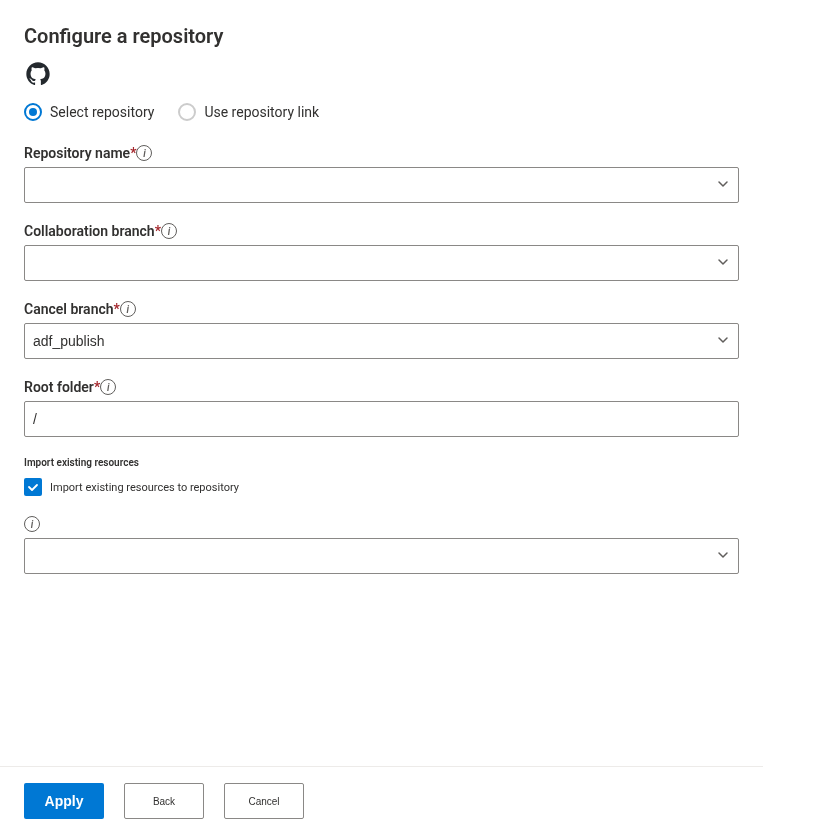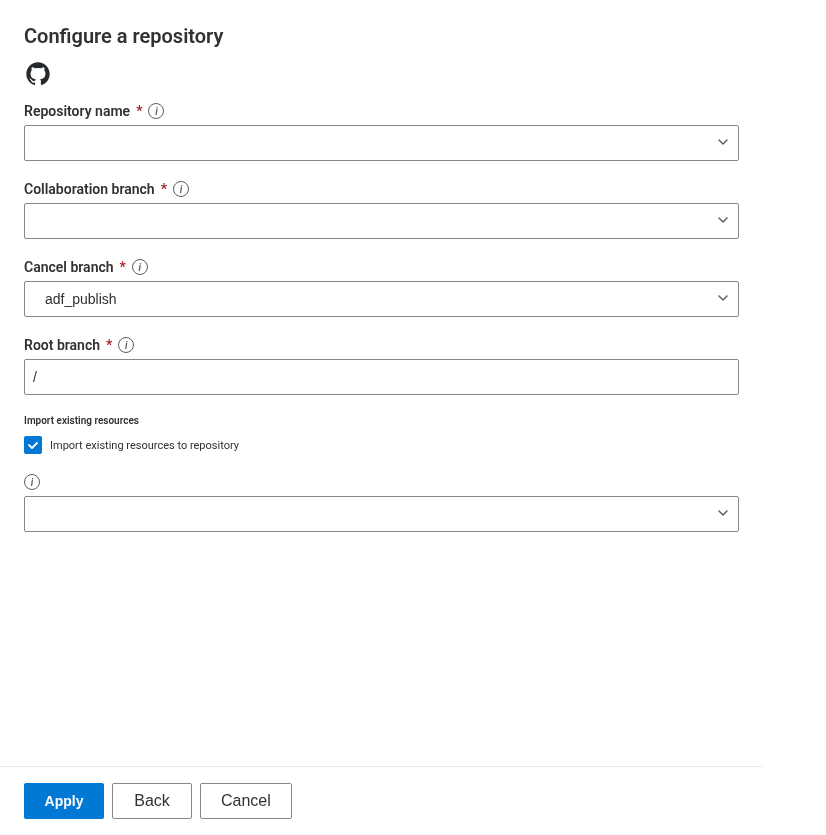--- a/index.html
+++ b/index.html
@@ -96,21 +96,21 @@
       color: #323130;
     }
 
     .form-group {
       margin-bottom: 20px;
     }
 
     .form-label {
       display: flex;
       align-items: center;
-      gap: 6px;
+      gap: 0;
       font-size: 14px;
       font-weight: 600;
       color: #323130;
       margin-bottom: 6px;
     }
 
     .required-star {
       color: #a4262c;
     }
 
@@ -133,21 +133,21 @@
     .select-wrapper {
       position: relative;
     }
 
     .form-select {
       width: 100%;
       height: 36px;
       border: 1px solid #8a8886;
       border-radius: 2px;
       background: #fff;
-      padding: 0 36px 0 20px;
+      padding: 0 36px 0 8px;
       font-size: 14px;
       color: #323130;
       appearance: none;
       cursor: pointer;
     }
 
     .chevron-down {
       position: absolute;
       right: 10px;
       top: 50%;
@@ -205,21 +205,21 @@
 
     .footer-divider {
       height: 1px;
       background: #edebe9;
       margin: 0;
     }
 
     .footer-actions {
       display: flex;
       align-items: center;
-      gap: 8px;
+      gap: 20px;
       padding: 16px 24px;
     }
 
     .btn-primary {
       background: #0078d4;
       color: #fff;
       border: none;
       border-radius: 2px;
       padding: 6px 20px;
       font-size: 14px;
@@ -228,41 +228,51 @@
       height: 36px;
       min-width: 80px;
     }
 
     .btn-secondary {
       background: #fff;
       color: #323130;
       border: 1px solid #8a8886;
       border-radius: 2px;
       padding: 6px 20px;
-      font-size: 16px;
+      font-size: 10px;
       cursor: pointer;
       height: 36px;
       min-width: 80px;
     }
   </style>
 </head>
 <body>
 
 <div class="page-container">
   <div class="content-area">
 
     <h1 class="page-title">Configure a repository</h1>
 
     <div class="github-icon">
       <svg viewBox="0 0 24 24" fill="none" xmlns="http://www.w3.org/2000/svg">
         <path d="M12 2C6.477 2 2 6.477 2 12c0 4.42 2.865 8.166 6.839 9.489.5.092.682-.217.682-.482 0-.237-.008-.866-.013-1.7-2.782.603-3.369-1.342-3.369-1.342-.454-1.155-1.11-1.462-1.11-1.462-.908-.62.069-.608.069-.608 1.003.07 1.531 1.03 1.531 1.03.892 1.529 2.341 1.087 2.91.832.092-.647.35-1.088.636-1.338-2.22-.253-4.555-1.11-4.555-4.943 0-1.091.39-1.984 1.029-2.683-.103-.253-.446-1.27.098-2.647 0 0 .84-.269 2.75 1.025A9.578 9.578 0 0112 6.836a9.59 9.59 0 012.504.337c1.909-1.294 2.747-1.025 2.747-1.025.546 1.377.202 2.394.1 2.647.64.699 1.028 1.592 1.028 2.683 0 3.842-2.339 4.687-4.566 4.935.359.309.678.919.678 1.852 0 1.336-.012 2.415-.012 2.743 0 .267.18.578.688.48C19.138 20.163 22 16.418 22 12c0-5.523-4.477-10-10-10z" fill="#24292e"></path>
       </svg>
     </div>
 
 
+    <div class="radio-group">
+      <label class="radio-option">
+        <div class="radio-circle selected"></div>
+        <span class="radio-label">Select repository</span>
+      </label>
+      <label class="radio-option">
+        <div class="radio-circle"></div>
+        <span class="radio-label">Use repository link</span>
+      </label>
+    </div>
 
     <div class="form-group">
       <div class="form-label">
         <span>Repository name</span>
         <span class="required-star">*</span>
         <span class="info-icon">i</span>
       </div>
       <div class="select-wrapper">
         <select class="form-select">
           <option value=""></option>
@@ -306,21 +316,21 @@
         <span class="chevron-down">
           <svg width="12" height="12" viewBox="0 0 12 12" fill="none">
             <path d="M2 4l4 4 4-4" stroke="#605e5c" stroke-width="1.5" stroke-linecap="round" stroke-linejoin="round"></path>
           </svg>
         </span>
       </div>
     </div>
 
     <div class="form-group">
       <div class="form-label">
-        <span>Root branch</span>
+        <span>Root folder</span>
         <span class="required-star">*</span>
         <span class="info-icon">i</span>
       </div>
       <input type="text" class="form-input" value="/" style="">
     </div>
 
     <div class="form-group">
       <div class="section-heading">Import existing resources</div>
       <label class="checkbox-wrapper">
         <div class="checkbox-box">

